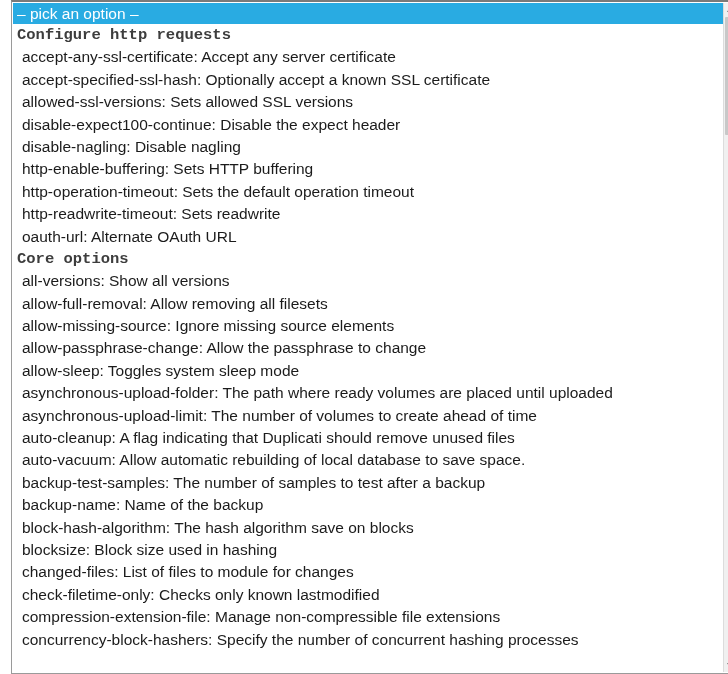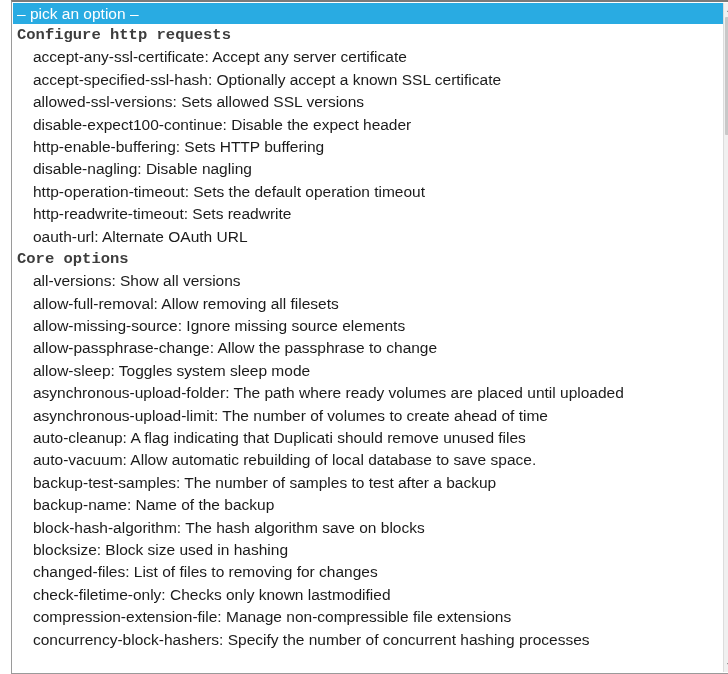--- a/index.html
+++ b/index.html
@@ -53,21 +53,21 @@
     font-size: 15.5px;
     line-height: 22.4px;
     font-weight: bold;
     color: #3d3d3d;
     padding: 0 4px;
     white-space: nowrap;
     height: 22.4px;
     font-family: Liberation Mono, monospace;
   }
   .option.child {
-    padding-left: 20px;
+    padding-left: 9px;
   }
   
   .scrollbar {
     position: absolute;
     top: 1px;
     right: 1px;
     width: 14px;
     bottom: 1px;
     background: #f0f0f0;
     border-left: 1px solid #dcdcdc;
@@ -117,42 +117,42 @@
   <div class="list-viewport">
 
     <div class="option placeholder">– pick an option –</div>
 
     <div class="optgroup-label">Configure http requests</div>
 
     <div class="option child">accept-any-ssl-certificate: Accept any server certificate</div>
     <div class="option child">accept-specified-ssl-hash: Optionally accept a known SSL certificate</div>
     <div class="option child">allowed-ssl-versions: Sets allowed SSL versions</div>
     <div class="option child">disable-expect100-continue: Disable the expect header</div>
+    <div class="option child">disable-nagling: Disable nagling</div>
     <div class="option child">http-enable-buffering: Sets HTTP buffering</div>
-    <div class="option child">disable-nagling: Disable nagling</div>
     <div class="option child">http-operation-timeout: Sets the default operation timeout</div>
     <div class="option child">http-readwrite-timeout: Sets readwrite</div>
     <div class="option child">oauth-url: Alternate OAuth URL</div>
 
     <div class="optgroup-label">Core options</div>
 
     <div class="option child">all-versions: Show all versions</div>
     <div class="option child">allow-full-removal: Allow removing all filesets</div>
     <div class="option child">allow-missing-source: Ignore missing source elements</div>
     <div class="option child">allow-passphrase-change: Allow the passphrase to change</div>
     <div class="option child">allow-sleep: Toggles system sleep mode</div>
     <div class="option child">asynchronous-upload-folder: The path where ready volumes are placed until uploaded</div>
     <div class="option child">asynchronous-upload-limit: The number of volumes to create ahead of time</div>
     <div class="option child">auto-cleanup: A flag indicating that Duplicati should remove unused files</div>
     <div class="option child">auto-vacuum: Allow automatic rebuilding of local database to save space.</div>
     <div class="option child">backup-test-samples: The number of samples to test after a backup</div>
     <div class="option child">backup-name: Name of the backup</div>
     <div class="option child">block-hash-algorithm: The hash algorithm save on blocks</div>
     <div class="option child">blocksize: Block size used in hashing</div>
-    <div class="option child">changed-files: List of files to removing for changes</div>
+    <div class="option child">changed-files: List of files to module for changes</div>
     <div class="option child">check-filetime-only: Checks only known lastmodified</div>
     <div class="option child">compression-extension-file: Manage non-compressible file extensions</div>
     <div class="option child">concurrency-block-hashers: Specify the number of concurrent hashing processes</div>
   </div>
 
   <div class="scrollbar">
     <div class="scroll-arrow up">
         <span class="tri"></span>
       </div>
     <div class="scroll-thumb"></div>

